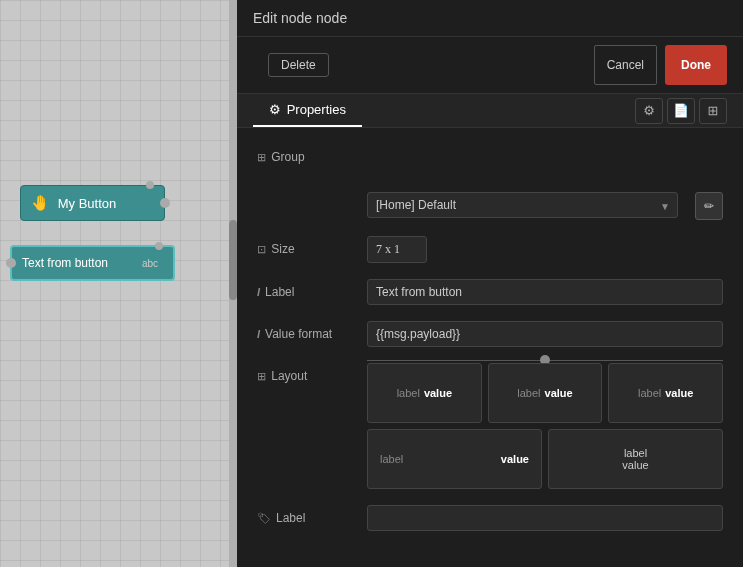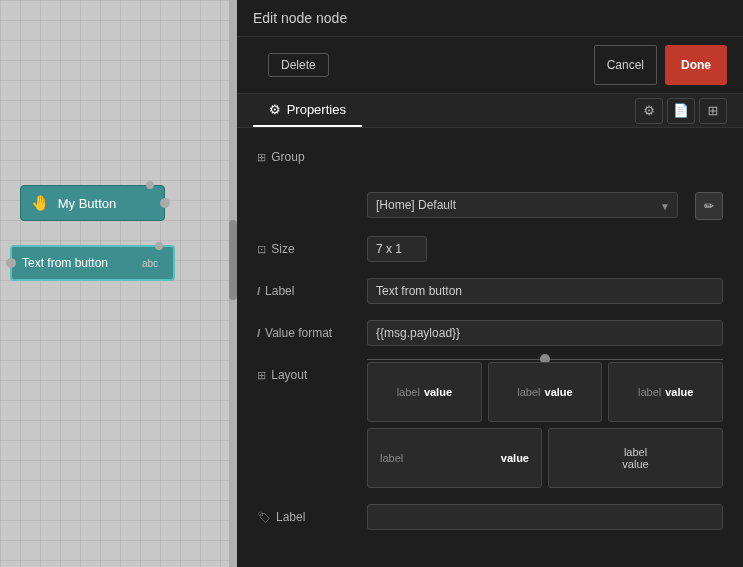--- a/index.html
+++ b/index.html
@@ -415,20 +415,21 @@
     
     .size-display {
       background: #2a2a2a;
       border: 1px solid #444;
       color: #ccc;
       padding: 5px 8px;
       border-radius: 3px;
       font-size: 12px;
       display: inline-block;
       min-width: 60px;
+      font-family: Liberation Serif, serif;
     }
   </style>
 </head>
 <body>
 
 <div class="canvas-panel">
 
   <div class="node node-button">
     <span class="node-dot-top"></span>
     <span class="node-icon">🤚</span>

